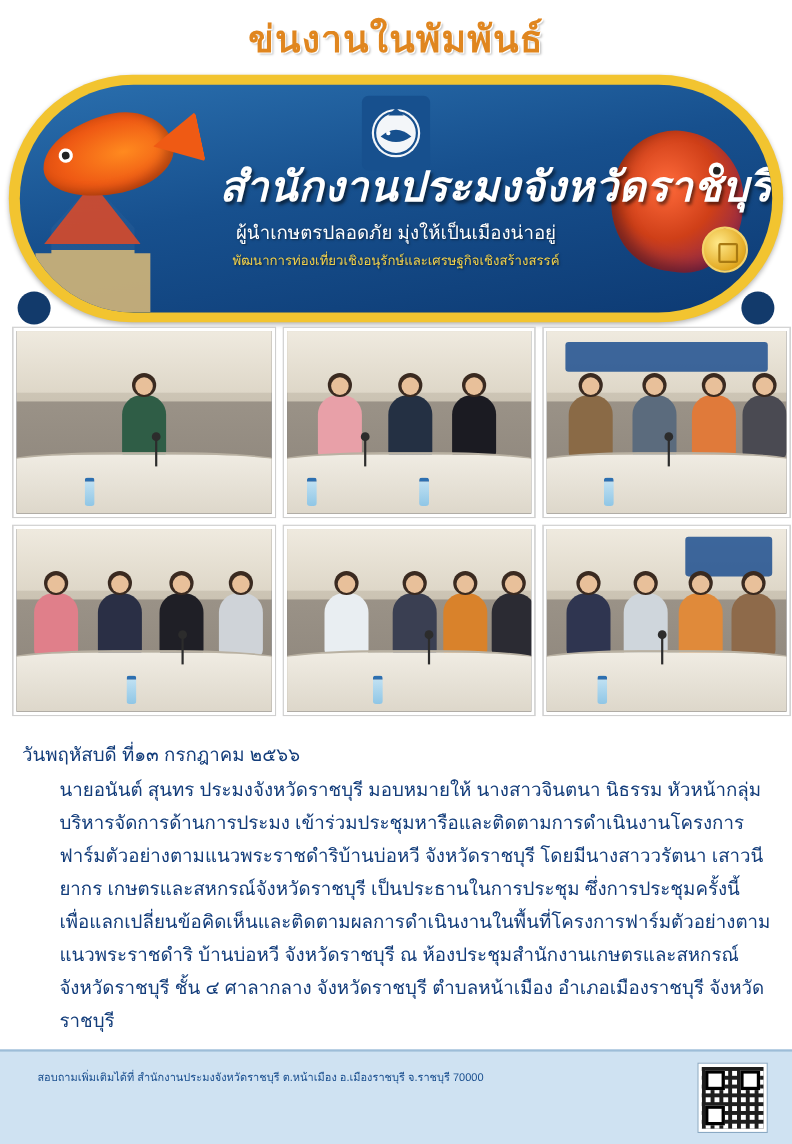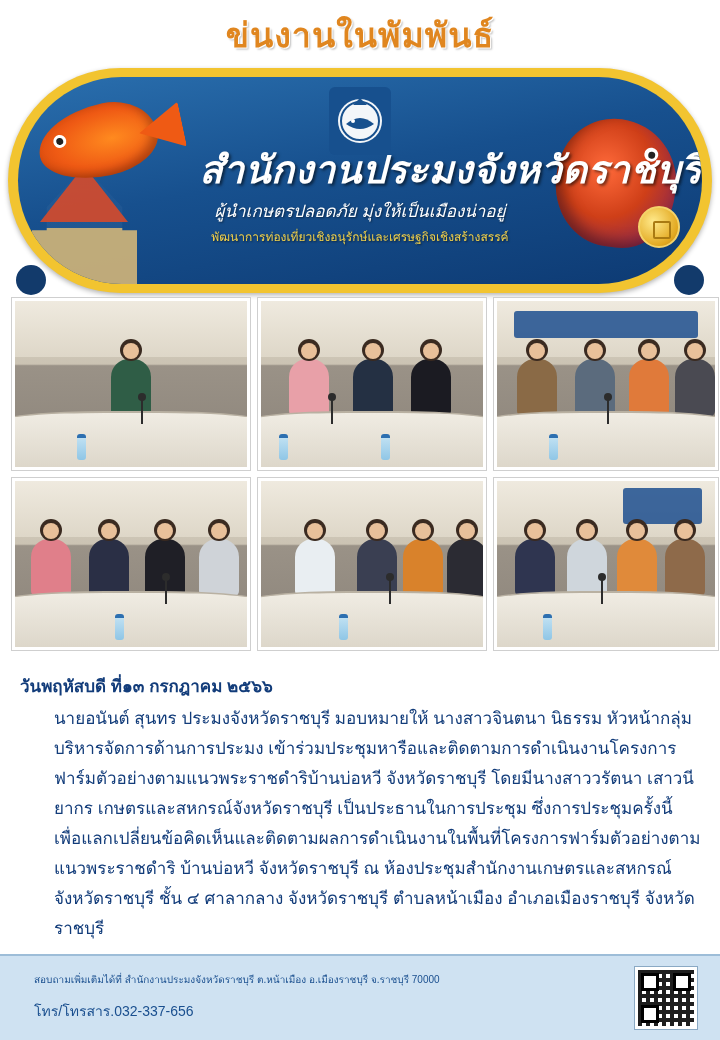--- a/index.html
+++ b/index.html
@@ -123,21 +123,20 @@
     font-weight: bold;
     color: #ffffff;
     text-shadow: 2px 2px 3px rgba(0,0,0,.55);
     letter-spacing: .5px;
     font-style: italic;
   }
   .banner-sub1 {
     position: absolute; left: 0; right: 0; top: 120px;
     text-align:center; font-size: 17px; color:#ffffff;
     text-shadow: 1px 1px 2px rgba(0,0,0,.5);
-    font-style: italic;
   }
   .banner-sub2 {
     position: absolute; left: 0; right: 0; top: 150px;
     text-align:center; font-size: 12px; color:#f3d24a;
     text-shadow: 1px 1px 2px rgba(0,0,0,.55);
   }
   .dot-left, .dot-right {
     position:absolute; bottom: -2px; width: 30px; height: 30px;
     background:#123a6b; border-radius:50%;
   }
@@ -202,21 +201,21 @@
   }
 
   
   .body-text {
     position: absolute;
     left: 20px; right: 16px; top: 672px;
     color: #123c7a;
     font-size: 17px;
     line-height: 30px;
   }
-  .body-text .date { display:block; margin-bottom: 2px; font-weight: bold; }
+  .body-text .date { display:block; margin-bottom: 2px; }
   .body-text p { text-indent: 0; margin-left: 34px; }
 
   
   .footer {
     position: absolute;
     left: 0; right: 0; bottom: 0; height: 86px;
     background: #cfe2f2;
     border-top: 2px solid #9dbdd8;
   }
   .footer-line1 {
@@ -360,21 +359,20 @@
 
   </div>
 
   <div class="body-text">
     <span class="date">วันพฤหัสบดี ที่๑๓ กรกฎาคม ๒๕๖๖</span>
     <p>นายอนันต์ สุนทร ประมงจังหวัดราชบุรี มอบหมายให้ นางสาวจินตนา นิธรรม หัวหน้ากลุ่มบริหารจัดการด้านการประมง  เข้าร่วมประชุมหารือและติดตามการดำเนินงานโครงการฟาร์มตัวอย่างตามแนวพระราชดำริบ้านบ่อหวี จังหวัดราชบุรี โดยมีนางสาววรัตนา เสาวนียากร เกษตรและสหกรณ์จังหวัดราชบุรี เป็นประธานในการประชุม ซึ่งการประชุมครั้งนี้ เพื่อแลกเปลี่ยนข้อคิดเห็นและติดตามผลการดำเนินงานในพื้นที่โครงการฟาร์มตัวอย่างตามแนวพระราชดำริ บ้านบ่อหวี จังหวัดราชบุรี ณ ห้องประชุมสำนักงานเกษตรและสหกรณ์จังหวัดราชบุรี ชั้น ๔ ศาลากลาง จังหวัดราชบุรี ตำบลหน้าเมือง อำเภอเมืองราชบุรี จังหวัดราชบุรี</p>
   </div>
 
   <div class="footer">
     <div class="footer-line1">สอบถามเพิ่มเติมได้ที่ สำนักงานประมงจังหวัดราชบุรี ต.หน้าเมือง อ.เมืองราชบุรี จ.ราชบุรี  70000</div>
-    <div class="footer-line2">โทร/โทรสาร.032-337-656</div>
     <div class="qr">
       <div class="qr-grid"></div>
       <span class="qr-eye tl"></span>
       <span class="qr-eye tr"></span>
       <span class="qr-eye bl"></span>
     </div>
   </div>
 
 </div>
 

